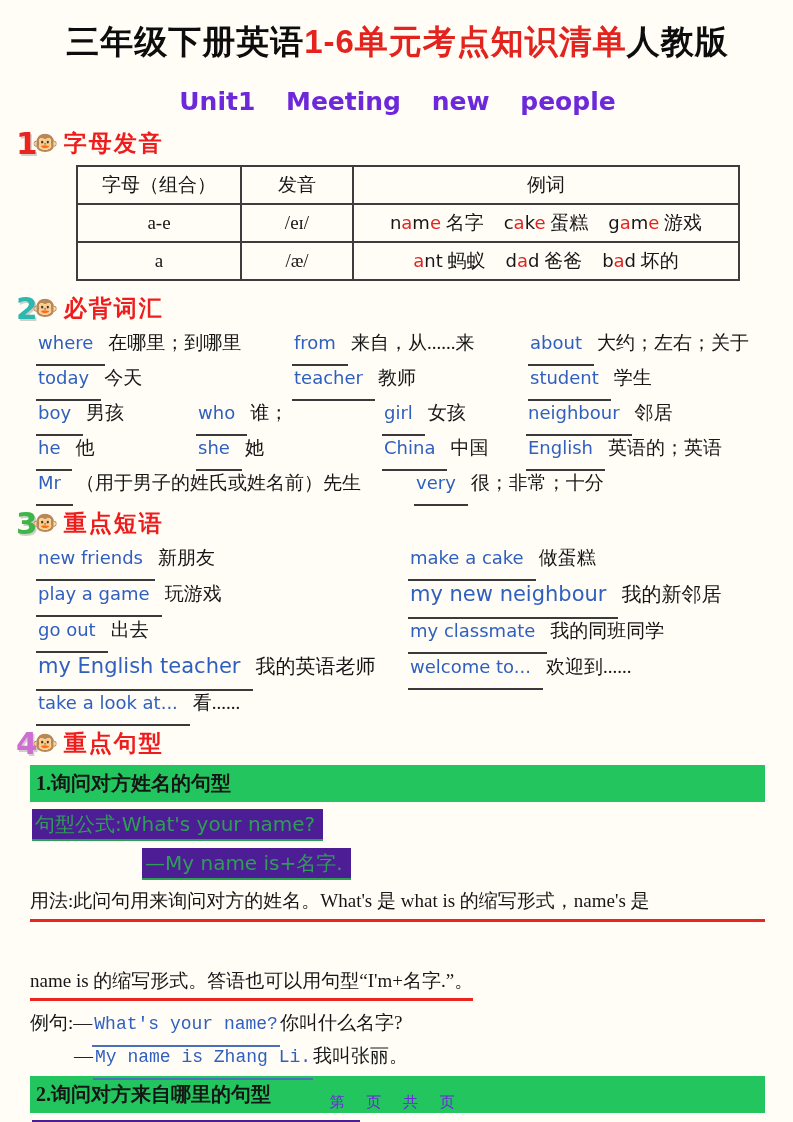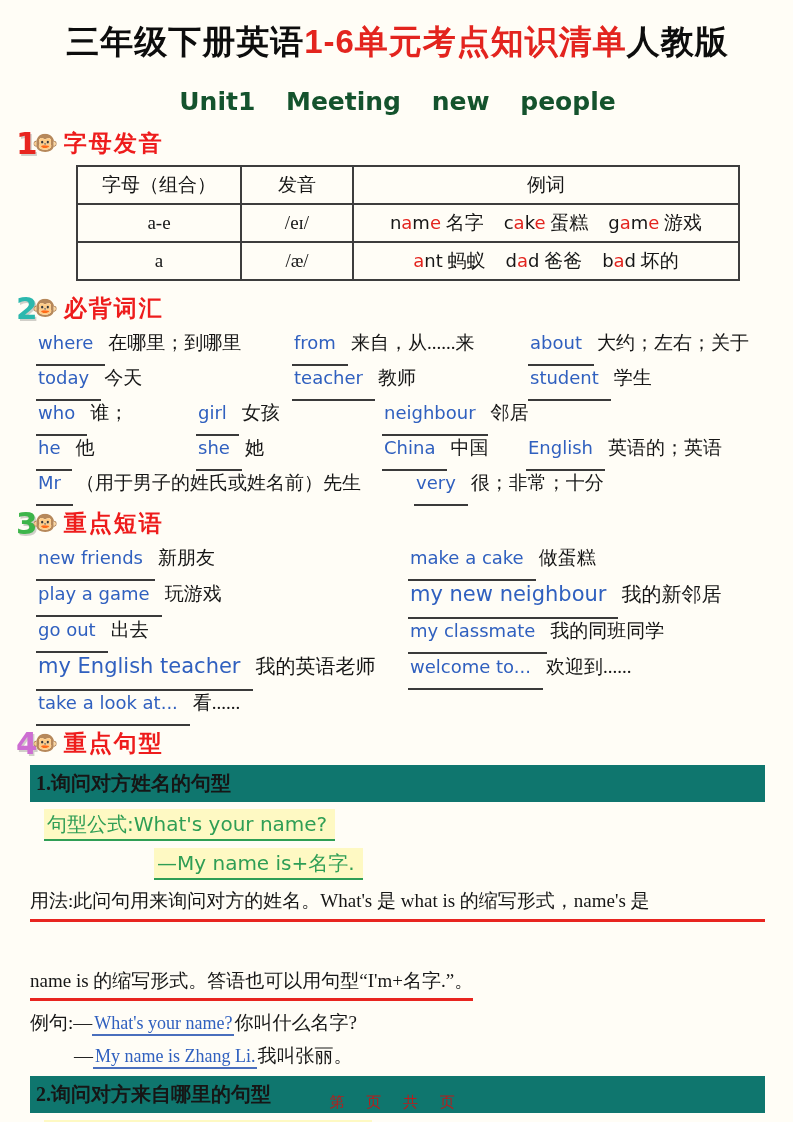--- a/index.html
+++ b/index.html
@@ -10,21 +10,21 @@
   }
   .page{padding:12px 28px 0 30px;box-sizing:border-box;}
 
   
   .title{
     text-align:center;font-family:"Liberation Sans",sans-serif;
     font-weight:900;font-size:33px;letter-spacing:1px;margin-top:8px;color:#0d0d0d;
   }
   .title .red{color:#e3241e;}
   .subtitle{
-    text-align:center;color:#14532d;font-family:"DejaVu Sans",sans-serif;
+    text-align:center;color:#6d28d9;font-family:"DejaVu Sans",sans-serif;
     font-weight:bold;font-size:25px;margin-top:22px;word-spacing:22px;
   }
 
   
   .sec{display:flex;align-items:center;margin:12px 0 6px -14px;}
   .sec-num{
     font-family:"DejaVu Sans",sans-serif;font-weight:900;font-size:31px;line-height:1;
     text-shadow:1.5px 1.5px 0 rgba(0,0,0,.18);
   }
   .sec-monkey{font-size:21px;margin:0 5px 0 -5px;line-height:1;}
@@ -65,47 +65,46 @@
   .phrase-cols{display:flex;margin-left:6px;font-size:19px;}
   .pcol{display:flex;flex-direction:column;gap:10px;}
   .pcol-left{width:372px;}
   .phrase{white-space:nowrap;}
   .phrase.large .en-word{font-size:21px;}
   .phrase.large{font-size:20px;}
 
   
   .pattern{margin-top:2px;}
   .pbar{
-    background:#0f766e;font-weight:bold;font-size:20px;
+    background:#22c55e;font-weight:bold;font-size:20px;
     padding:5px 8px 5px 6px;margin:6px 0 7px 0;
   }
   .f-line{margin:2px 0 7px 2px;}
   .f-line.indent{margin-left:112px;}
   .f-text{
-    display:inline-block;color:#2f9e55;background:#fef9c3;font-size:20px;
+    display:inline-block;color:#2f9e55;background:#4c1d95;font-size:20px;
     font-family:"DejaVu Sans",sans-serif;border-bottom:2px solid #2f9e55;
     padding:2px 8px 1px 3px;
-    margin-left:12px;
   }
   .u-line{
     font-size:19px;line-height:1.45;border-bottom:3px solid #e8251f;
     padding-bottom:4px;display:block;margin-bottom:8px;
   }
   .u-line.fit{display:inline-block;margin-bottom:4px;margin-top:37px;}
   .ex-line{font-size:19px;margin:5px 0 7px 0;}
   .ex-line.indent{margin-left:44px;}
   .ex-en{
-    color:#3060bf;font-family:Liberation Serif, serif;font-size:18px;
-    border-bottom:2px solid #4a6fbd;padding:0 2px 1px 2px;
+    color:#3060bf;font-family:Liberation Mono, monospace;font-size:18px;
+    border-bottom:2px solid #4a6fbd;padding:0 2px 11px 2px;
   }
 
   
   .footer{
     position:absolute;bottom:10px;left:0;width:100%;text-align:center;
-    font-size:15px;letter-spacing:9px;color:#b91c1c;
+    font-size:15px;letter-spacing:9px;color:#6d28d9;
   }
 </style>
 </head>
 <body>
 
 <div class="page">
 
   <div class="title">
     <span>三年级下册英语</span><span class="red">1-6单元考点知识清单</span><span>人教版</span>
   </div>
@@ -151,20 +150,21 @@
         <span class="vitem"><span class="en-word">where</span><span class="zh">在哪里；到哪里</span></span>
         <span class="vitem"><span class="en-word">from</span><span class="zh">来自，从......来</span></span>
         <span class="vitem"><span class="en-word">about</span><span class="zh">大约；左右；关于</span></span>
       </div>
       <div class="vrow cols3">
         <span class="vitem"><span class="en-word">today</span><span class="zh">今天</span></span>
         <span class="vitem"><span class="en-word">teacher</span><span class="zh">教师</span></span>
         <span class="vitem"><span class="en-word">student</span><span class="zh">学生</span></span>
       </div>
       <div class="vrow cols4">
+        <span class="vitem"><span class="en-word">boy</span><span class="zh">男孩</span></span>
         <span class="vitem"><span class="en-word">who</span><span class="zh">谁；</span></span>
         <span class="vitem"><span class="en-word">girl</span><span class="zh">女孩</span></span>
         <span class="vitem"><span class="en-word">neighbour</span><span class="zh">邻居</span></span>
       </div>
       <div class="vrow cols4">
         <span class="vitem"><span class="en-word">he</span><span class="zh">他</span></span>
         <span class="vitem"><span class="en-word">she</span><span class="zh">她</span></span>
         <span class="vitem"><span class="en-word">China</span><span class="zh">中国</span></span>
         <span class="vitem"><span class="en-word">English</span><span class="zh">英语的；英语</span></span>
       </div>

